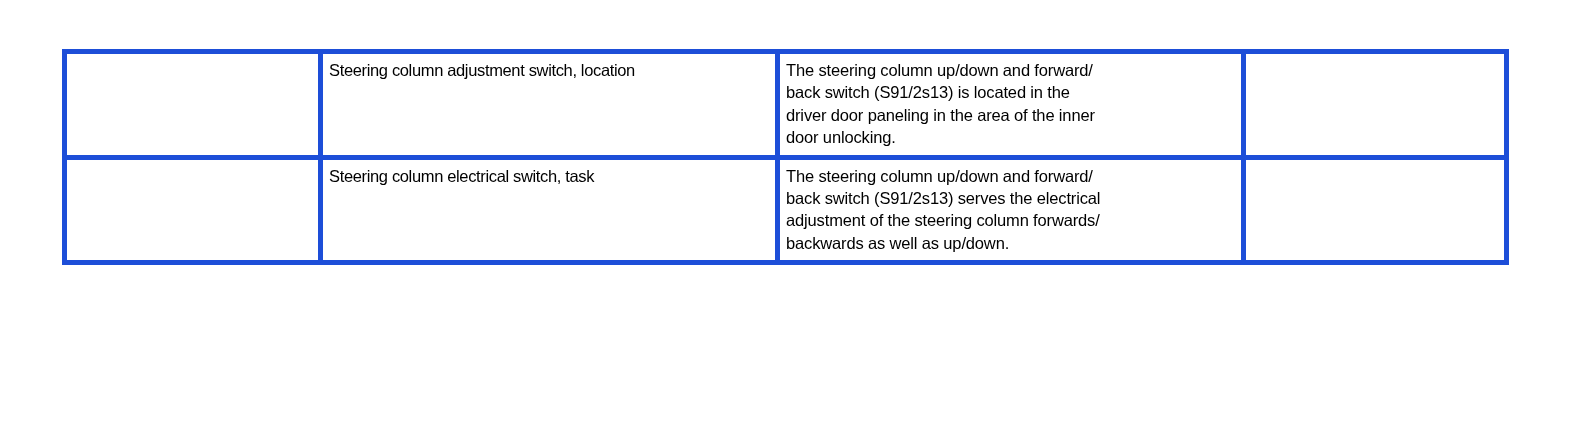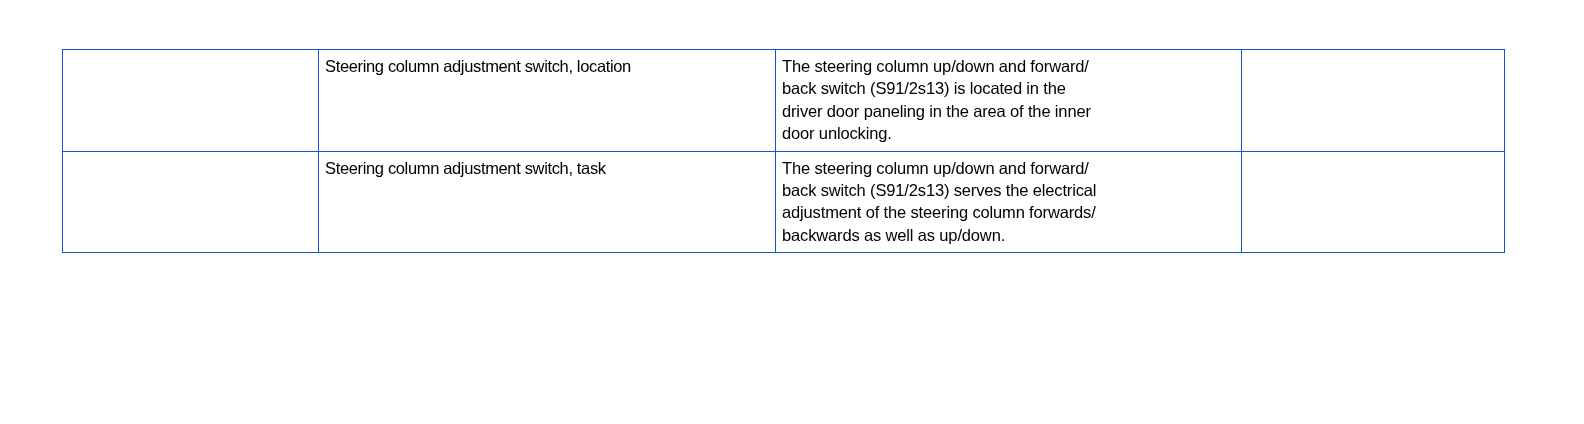--- a/index.html
+++ b/index.html
@@ -23,21 +23,21 @@
   .doc-table {
     position: absolute;
     left: 62px;
     top: 49px;
     width: 1442px;
     border-collapse: collapse;
     table-layout: fixed;
     background: #ffffff;
   }
   .doc-table td {
-    border: 1px solid #1d4ed8;
+    border: 5px solid #1d4ed8;
     padding: 0;
     vertical-align: top;
     background: #ffffff;
   }
   .col-blank-left   { width: 256px; }
   .col-label        { width: 457px; }
   .col-description  { width: 466px; }
   .col-blank-right  { width: 263px; }
 
   .cell-inner {
@@ -102,21 +102,21 @@
       </tr>
 
       <tr>
         <td>
           <div class="cell-inner blank">
             <div class="txt"></div>
           </div>
         </td>
         <td>
           <div class="cell-inner">
-            <div class="txt label">Steering column adjustment switch, task</div>
+            <div class="txt label">Steering column electrical switch, task</div>
           </div>
         </td>
         <td>
           <div class="cell-inner">
             <div class="txt">The steering column up/down and forward/
 back switch (S91/2s13) serves the electrical
 adjustment of the steering column forwards/
 backwards as well as up/down.</div>
           </div>
         </td>

